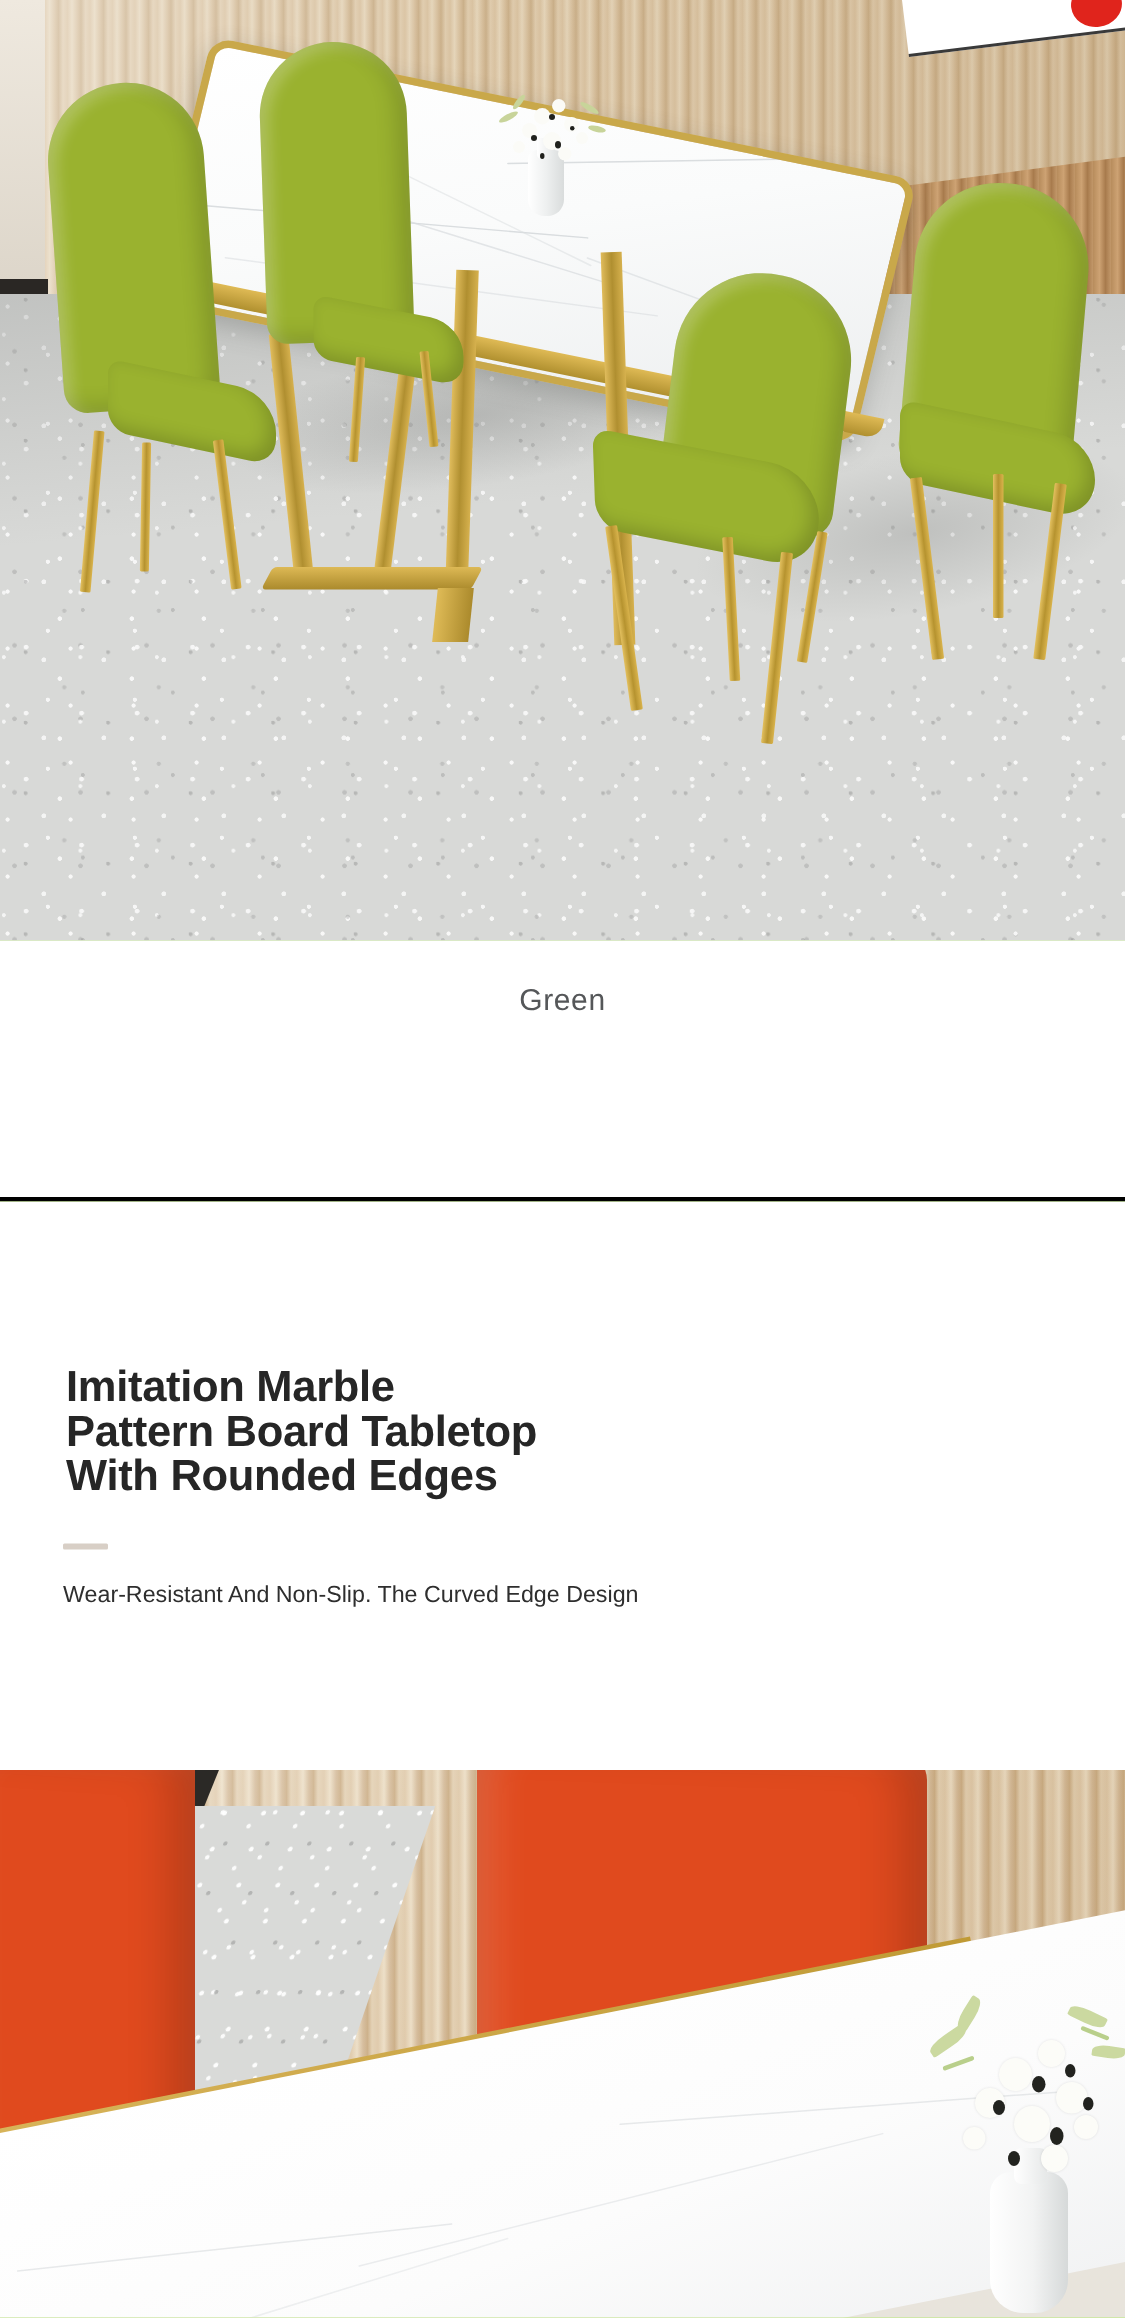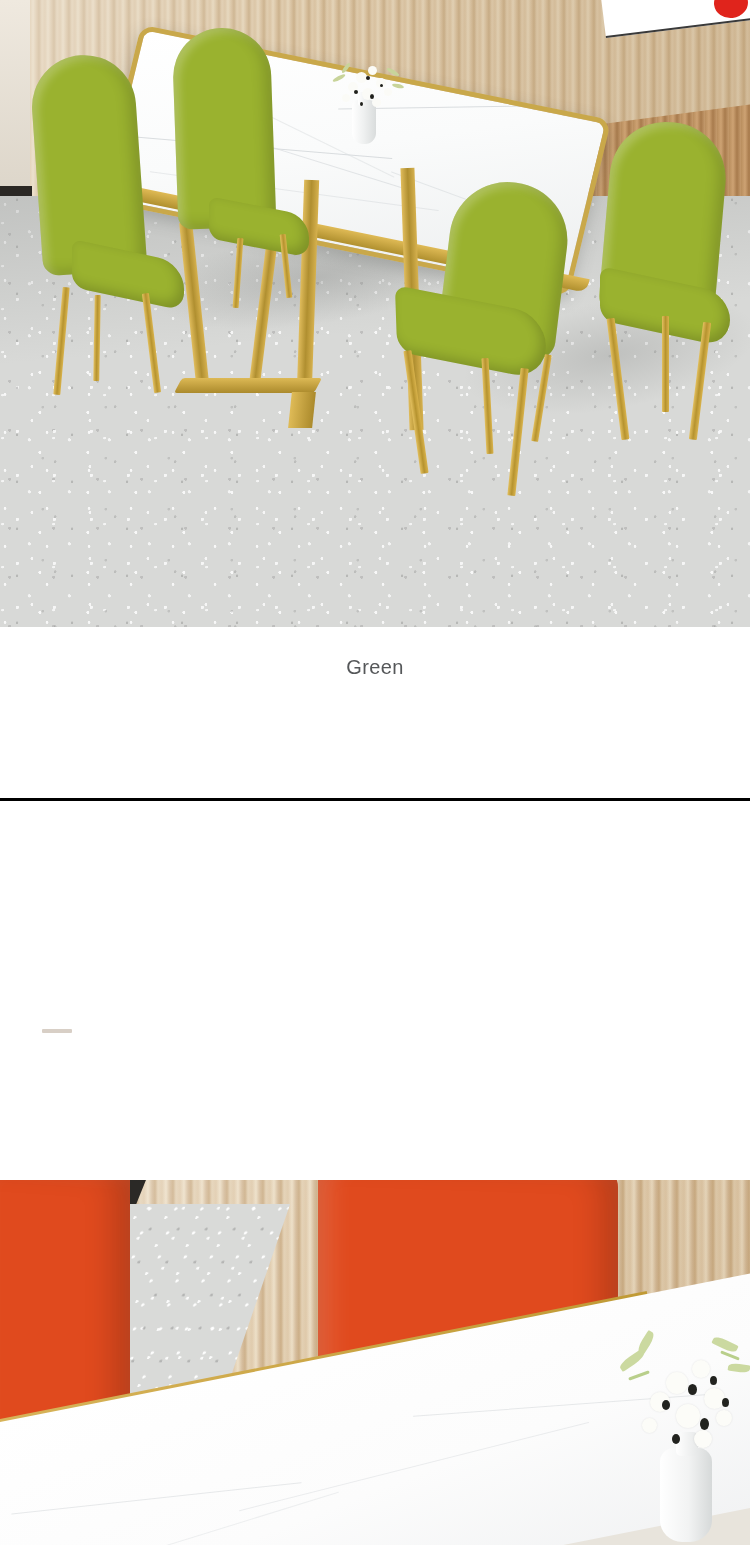--- a/index.html
+++ b/index.html
@@ -397,22 +397,28 @@
     </div>
   </div>
 
   <div class="caption-band">
     <div class="caption-title">Green</div>
   </div>
 
   <div class="rule-black"></div>
 
   <div class="feature">
+    <div class="feature-h">
+      <div>Imitation Marble</div>
+      <div>Pattern Board Tabletop</div>
+      <div>With Rounded Edges</div>
+    </div>
     <div class="accent-rule"></div>
     <div class="feature-p">
+      <div>Wear-Resistant And Non-Slip. The Curved Edge Design</div>
     </div>
   </div>
 
   <div class="photo-bottom">
     <div class="b-wall"></div>
     <div class="b-wall-sheen"></div>
     <div class="b-dark-band"></div>
     <div class="b-terrazzo"></div>
 
     <div class="b-chair b-chair-left"></div>

